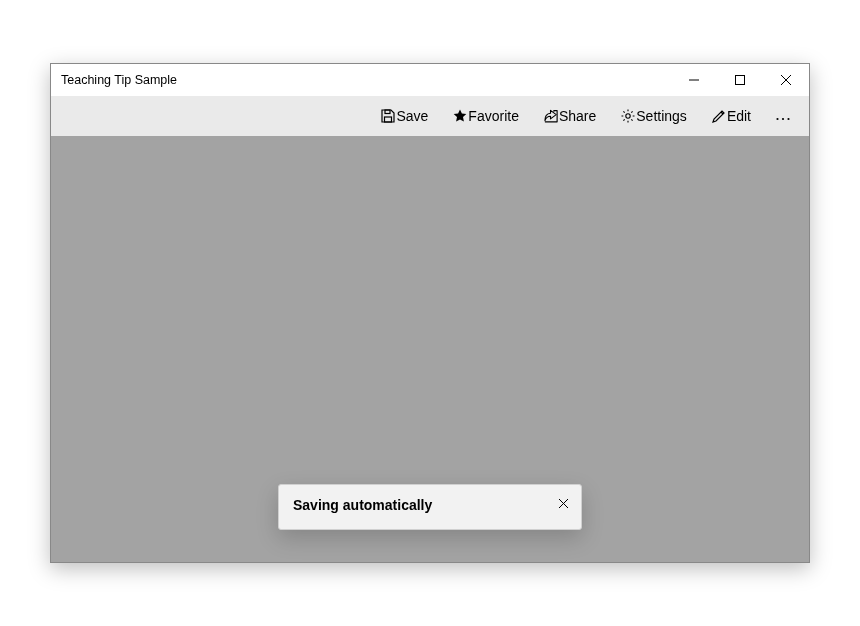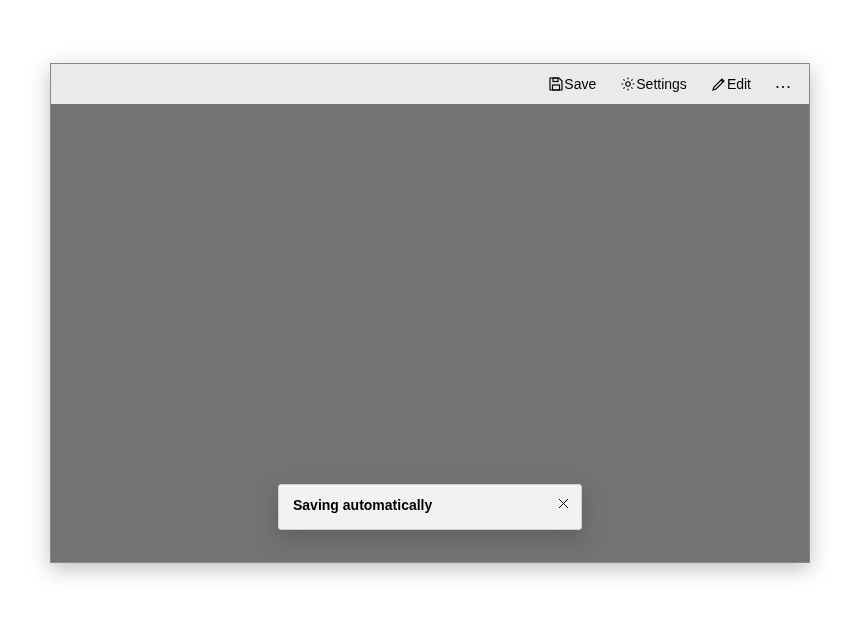--- a/index.html
+++ b/index.html
@@ -78,21 +78,21 @@
     .more-btn {
       width: 40px;
       display: flex;
       align-items: center;
       justify-content: center;
       height: 40px;
     }
 
     .content-area {
       flex: 1;
-      background: #737373;
+      background: #a3a3a3;
       position: relative;
     }
 
     .teaching-tip {
       position: absolute;
       left: 50%;
       transform: translateX(-50%);
       bottom: 32px;
       width: 304px;
       background: #f2f2f2;
@@ -123,35 +123,79 @@
       color: #000;
       line-height: 1.35;
       padding-right: 4px;
     }
   </style>
 </head>
 <body>
 
 <div class="window">
 
+  <div class="titlebar">
+    <div class="title">Teaching Tip Sample</div>
+    <div class="win-controls">
+      <div class="win-btn">
+        <span class="icon">
+          <svg width="10" height="10" viewBox="0 0 10 10">
+              <line x1="0" y1="5" x2="10" y2="5" stroke="#000" stroke-width="1"></line>
+            </svg>
+        </span>
+      </div>
+      <div class="win-btn">
+        <span class="icon">
+          <svg width="10" height="10" viewBox="0 0 10 10">
+              <rect x="0.5" y="0.5" width="9" height="9" fill="none" stroke="#000" stroke-width="1"></rect>
+            </svg>
+        </span>
+      </div>
+      <div class="win-btn">
+        <span class="icon">
+          <svg width="10" height="10" viewBox="0 0 10 10">
+              <line x1="0" y1="0" x2="10" y2="10" stroke="#000" stroke-width="1"></line>
+              <line x1="10" y1="0" x2="0" y2="10" stroke="#000" stroke-width="1"></line>
+            </svg>
+        </span>
+      </div>
+    </div>
+  </div>
 
   <div class="commandbar">
 
     <div class="cmd-btn">
       <span class="icon">
         <svg width="16" height="16" viewBox="0 0 16 16" fill="none" stroke="#000" stroke-width="1.2">
           <path d="M2 2 h9 l3 3 v9 h-12 z"></path>
           <rect x="4.5" y="9" width="7" height="5"></rect>
           <rect x="5" y="2" width="5" height="3.5"></rect>
         </svg>
       </span>
       <span>Save</span>
     </div>
 
-
+    <div class="cmd-btn">
+      <span class="icon">
+        <svg width="16" height="16" viewBox="0 0 16 16">
+            <path fill="#000" d="M8 1.5 l1.9 4.1 4.4 0.5 -3.3 3 0.9 4.4 L8 11.4 4.1 13.5 5 9.1 1.7 6.1 6.1 5.6 z"></path>
+          </svg>
+      </span>
+      <span>Favorite</span>
+    </div>
+
+    <div class="cmd-btn">
+      <span class="icon">
+        <svg width="17" height="17" viewBox="0 0 17 17" fill="none" stroke="#000" stroke-width="1.2" stroke-linejoin="round">
+          <path d="M8 2 L14 6.5 L8 11 L8 8.2 C5 8.2 3 10 2 13 C2 8 4.5 5.2 8 5 Z"></path>
+          <path d="M11.5 3.5 L11.5 2.2 L15 2.2 L15 14.2 L2 14.2"></path>
+        </svg>
+      </span>
+      <span>Share</span>
+    </div>
 
     <div class="cmd-btn">
       <span class="icon">
         <svg width="16" height="16" viewBox="0 0 16 16" fill="none" stroke="#000" stroke-width="1.1">
           <circle cx="8" cy="8" r="2.2"></circle>
           <path d="M8 1.5 v1.8 M8 12.7 v1.8 M1.5 8 h1.8 M12.7 8 h1.8 M3.4 3.4 l1.3 1.3 M11.3 11.3 l1.3 1.3 M12.6 3.4 l-1.3 1.3 M4.7 11.3 l-1.3 1.3"></path>
         </svg>
       </span>
       <span>Settings</span>
     </div>

